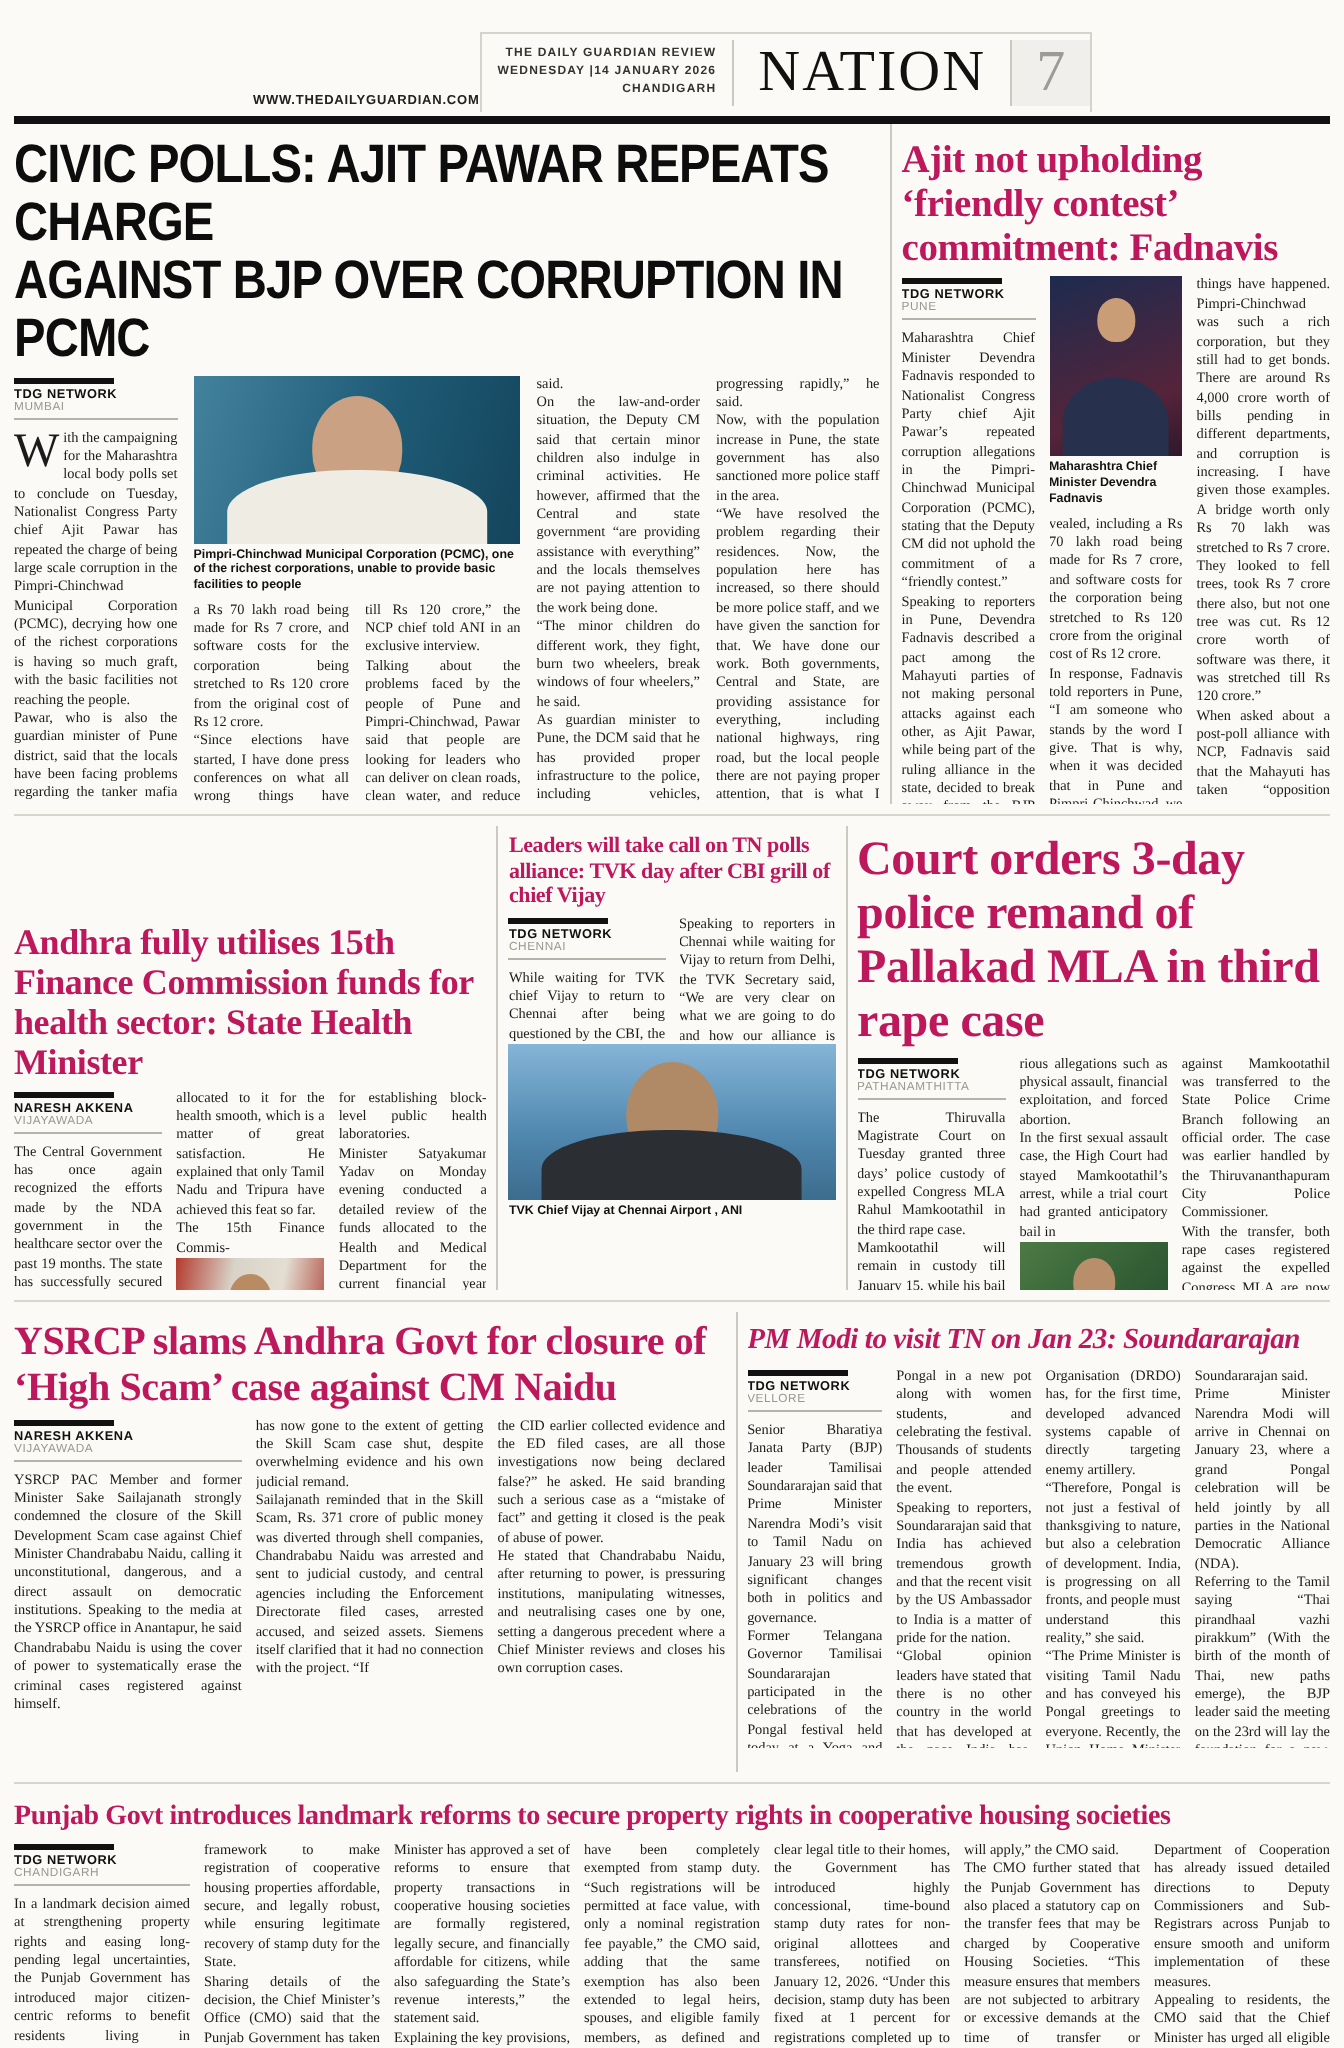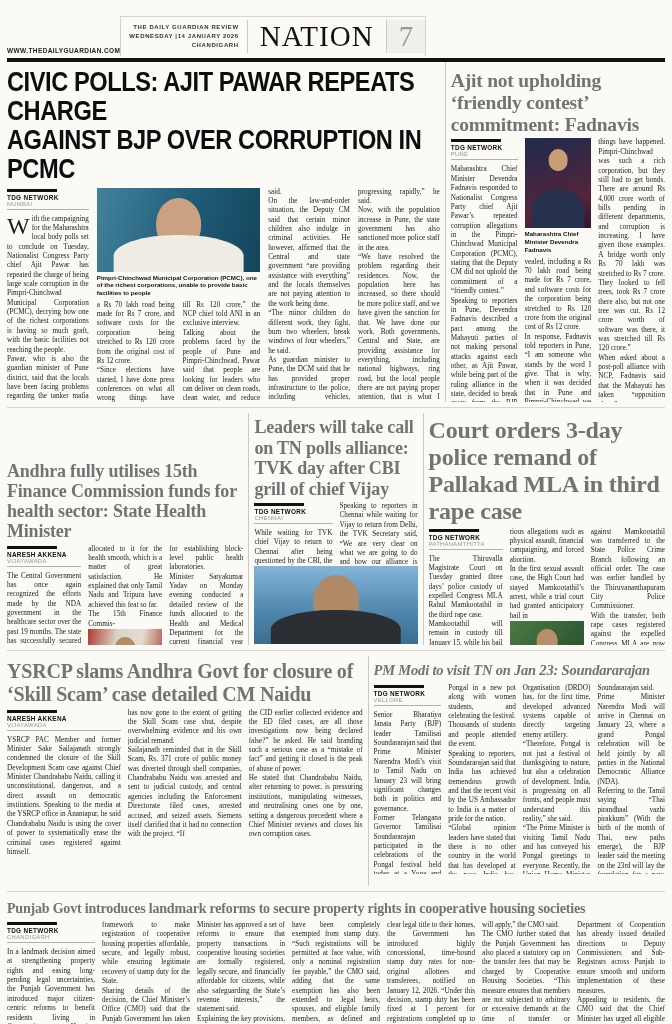--- a/index.html
+++ b/index.html
@@ -1,31 +1,31 @@
 <!DOCTYPE html>
 <html><head>
 <meta charset="utf-8">
 <style>
   html,body{margin:0;padding:0;background:#d9d9d9;}
   .page{width:672px;height:1024px;margin:0 auto;background:#fbfaf6;color:#1b1b1b;
         font-family:"Liberation Serif",serif;box-sizing:border-box;padding:4px 7px 0 7px;
         overflow:hidden;position:relative;}
   
-  .masthead{display:flex;align-items:flex-end;justify-content:flex-start;height:52px;}
+  .masthead{display:flex;align-items:flex-end;justify-content:center;height:52px;}
   .site{font-family:"Liberation Sans",sans-serif;font-weight:700;font-size:6.5px;letter-spacing:.4px;color:#222;padding-bottom:2px;}
   .mast-right{display:flex;align-items:center;border:1px solid #d6d3cc;border-bottom:none;padding:3px 0 3px 8px;background:#fbfaf6;}
   .mast-lines{text-align:right;font-family:"Liberation Sans",sans-serif;font-weight:700;font-size:6px;line-height:1.5;letter-spacing:.6px;color:#333;padding-right:8px;}
   .mast-sep{width:1px;align-self:stretch;background:#ccc9c2;}
   .section{font-family:"Liberation Serif",serif;font-size:29px;letter-spacing:1px;padding:0 12px;color:#111;}
   .pageno{font-family:"Liberation Serif",serif;font-size:29px;color:#9b9b9b;padding:0 12px;background:#f0efeb;}
   .rule-thick{height:4px;background:#111;margin-top:2px;}
   
   .hl-sans{font-family:"Liberation Sans",sans-serif;font-weight:700;font-size:27px;line-height:1.07;
            letter-spacing:-.5px;color:#0d0d0d;width:114%;transform:scaleX(.875);transform-origin:left;margin:6px 0 4px 0;}
-  .hl-serif{font-family:"Liberation Serif",serif;font-weight:700;color:#737373;letter-spacing:-.2px;margin:4px 0 3px 0;}
+  .hl-serif{font-family:"Liberation Serif",serif;font-weight:700;color:#be185d;letter-spacing:-.2px;margin:4px 0 3px 0;}
   .bt{font-size:7.2px;line-height:1.3;text-align:justify;white-space:pre-line;}
   .lead{white-space:normal;}
   .dropcap{float:left;font-size:24px;line-height:.8;padding:2px 2px 0 0;}
   .cols{display:flex;gap:8px;}
   .col{flex:1;min-width:0;overflow:hidden;}
   .byl{margin:1px 0 5px 0;border-bottom:1px solid #b5b2ab;padding-bottom:2px;}
   .byl-bar{width:50px;height:3px;background:#111;margin-bottom:2px;}
   .byl-name{font-family:"Liberation Sans",sans-serif;font-weight:700;font-size:6.4px;letter-spacing:.3px;color:#111;}
   .byl-city{font-family:"Liberation Sans",sans-serif;font-size:5.9px;letter-spacing:.3px;color:#9a978f;}
   .cap{font-family:"Liberation Sans",sans-serif;font-weight:700;font-size:6.2px;line-height:1.25;margin:2px 0 4px 0;color:#111;}
@@ -48,21 +48,21 @@
   .b1-right{flex:1;min-width:0;}
   .b1-body{display:flex;gap:8px;height:268px;overflow:hidden;}
   .b1-mid{flex:2;min-width:0;}
   .hl-fadnavis{font-size:19.5px;line-height:1.12;margin-top:8px;}
   .fad-body{display:flex;gap:7px;height:282px;overflow:hidden;margin-top:3px;}
   .band2{display:flex;height:232px;overflow:hidden;}
   .a-andhra{flex:1.45;min-width:0;}
   .a-tvk{flex:1.0;min-width:0;}
   .a-court{flex:1.45;min-width:0;}
   .hl-andhra{font-size:18px;line-height:1.12;margin-top:48px;}
-  .hl-tvk{font-size:18px;line-height:1.14;font-family:Liberation Serif, serif;}
+  .hl-tvk{font-size:11px;line-height:1.14;font-family:Liberation Serif, serif;}
   .hl-court{font-size:24px;line-height:1.12;}
   .band2 .bodyrow{display:flex;gap:7px;overflow:hidden;}
   .andhra-body,.court-body{height:166px;}
   .tvk-top{height:64px;}
   .band3{display:flex;height:230px;overflow:hidden;}
   .a-ysrcp{flex:1.22;min-width:0;}
   .a-pm{flex:1;min-width:0;}
   .hl-ysrcp{font-size:20px;line-height:1.14;}
   .hl-pm{font-size:14.5px;white-space:nowrap;overflow:hidden;margin:6px 12px 5px 0;font-style:italic;}
   .ysrcp-body{display:flex;gap:7px;height:172px;overflow:hidden;}
@@ -210,37 +210,37 @@
             <div class="byl-name">TDG NETWORK</div>
             <div class="byl-city">PATHANAMTHITTA</div>
           </div>
           <div class="bt">The Thiruvalla Magistrate Court on Tuesday granted three days’ police custody of expelled Congress MLA Rahul Mamkootathil in the third rape case.
 Mamkootathil will remain in custody till January 15, while his bail plea will be considered on January 16.
 Earlier on January 11, Mamkootathil on Sunday was remanded to judicial custody for 14 days following his arrest in a new sexual assault case. The case is the third complaint against him.
 Police arrested him in Palakkad based on the fresh sexual assault complaint received via email.
 This third sexual assault complaint against the Palakkad MLA, involves se-</div>
         </div>
         <div class="col">
-          <div class="bt">rious allegations such as physical assault, financial campaigning, and forced abortion.
+          <div class="bt">rious allegations such as physical assault, financial exploitation, and forced abortion.
 In the first sexual assault case, the High Court had stayed Mamkootathil’s arrest, while a trial court had granted anticipatory bail in</div>
           <div class="photo ph-rahul"></div>
 
         </div>
         <div class="col bt">against Mamkootathil was transferred to the State Police Crime Branch following an official order. The case was earlier handled by the Thiruvananthapuram City Police Commissioner.
 With the transfer, both rape cases registered against the expelled Congress MLA are now being supervised by Assistant Inspector General of Police Poonguzhali, who was already heading the probe into the second case.
 Earlier, on December 6, the Kerala High Court had stayed Mamkootathil’s arrest while considering his anticipatory bail plea in the second case. A bench led by Justice K Babu directed that detailed arguments would be heard, and the matter was scheduled for further hearing on December 15.</div>
       </div>
     </div>
   </div>
 
   <div class="hdiv"></div>
 
   <div class="band3">
     <div class="a-ysrcp">
-      <div class="hl-serif hl-ysrcp">YSRCP slams Andhra Govt for closure of ‘Skill Scam’ case detailed CM Naidu</div>
+      <div class="hl-serif hl-ysrcp">YSRCP slams Andhra Govt for closure of ‘High Scam’ case against CM Naidu</div>
       <div class="ysrcp-body">
         <div class="col">
           <div class="byl">
             <div class="byl-bar"></div>
             <div class="byl-name">NARESH AKKENA</div>
             <div class="byl-city">VIJAYAWADA</div>
           </div>
           <div class="bt">YSRCP PAC Member and former Minister Sake Sailajanath strongly condemned the closure of the Skill Development Scam case against Chief Minister Chandrababu Naidu, calling it unconstitutional, dangerous, and a direct assault on democratic institutions. Speaking to the media at the YSRCP office in Anantapur, he said Chandrababu Naidu is using the cover of power to systematically erase the criminal cases registered against himself.</div>
         </div>
         <div class="col bt">has now gone to the extent of getting the Skill Scam case shut, despite overwhelming evidence and his own judicial remand.

